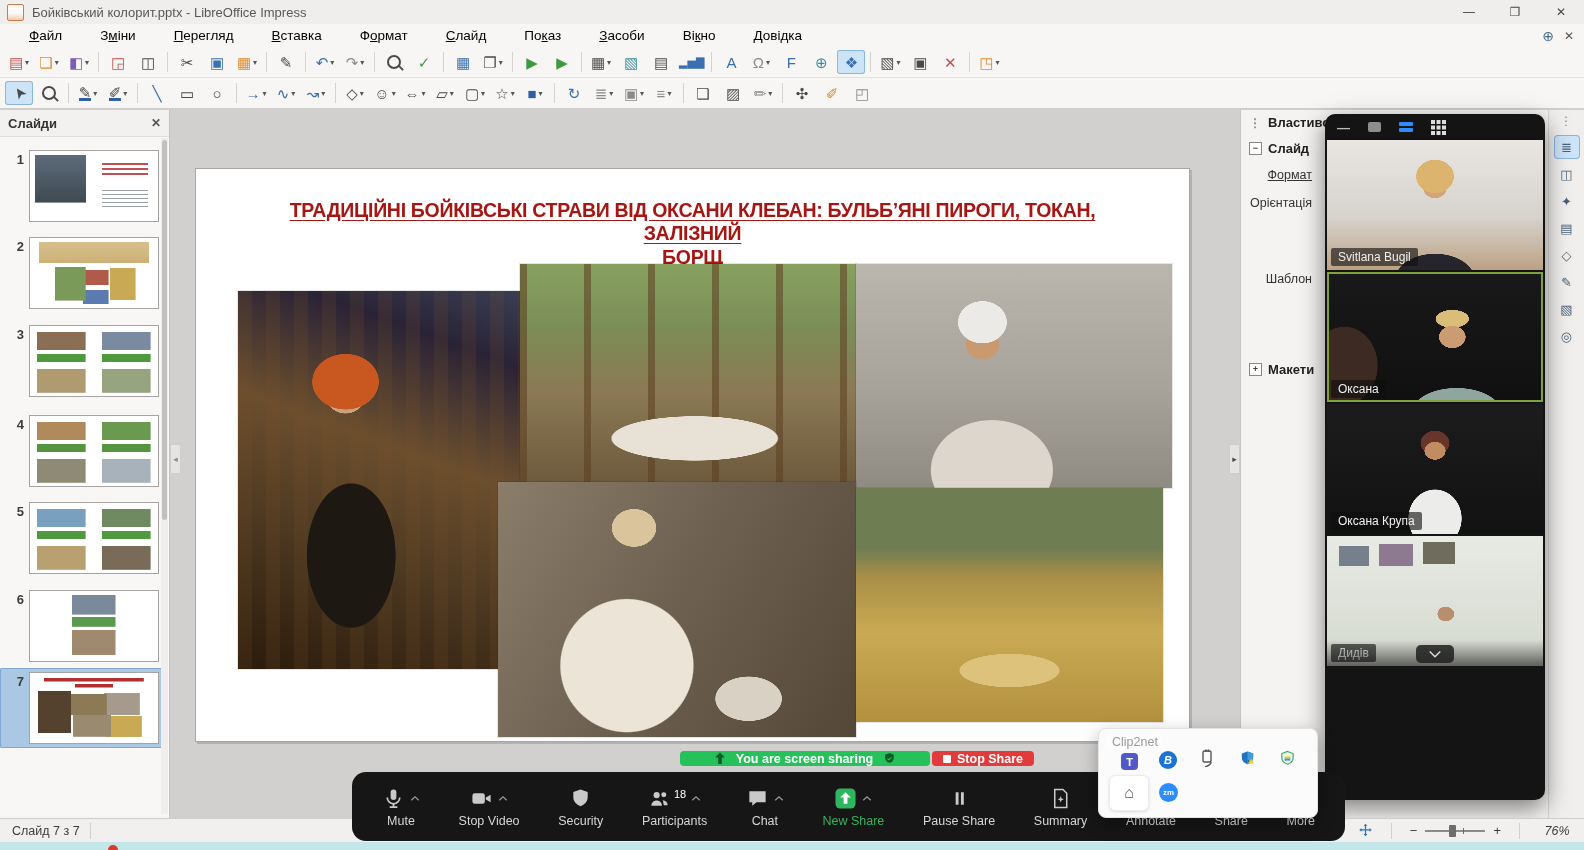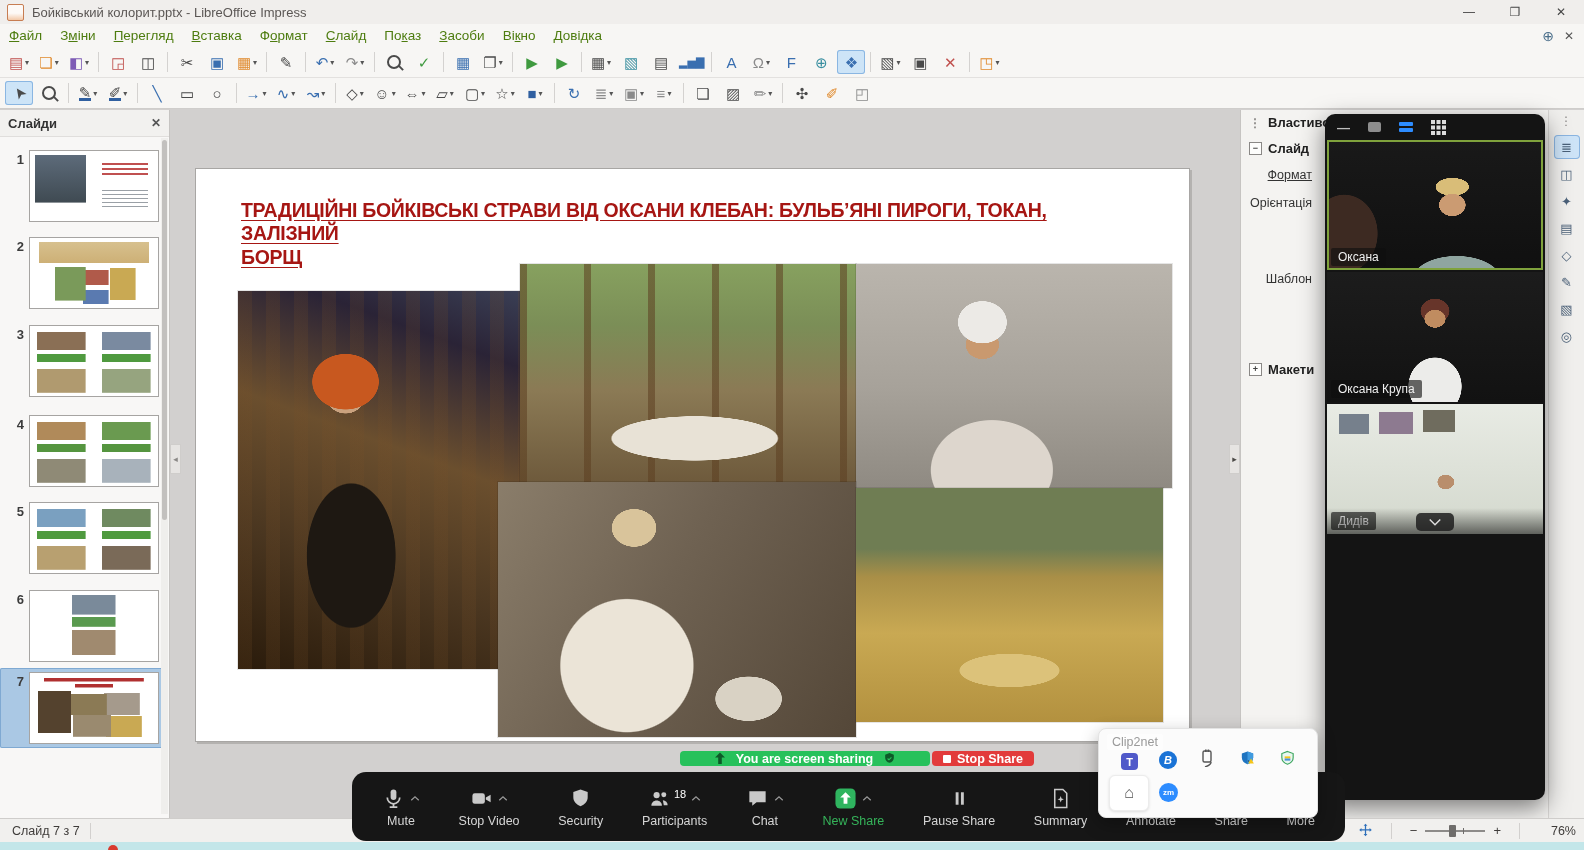--- a/index.html
+++ b/index.html
@@ -10,21 +10,21 @@
     display:flex;align-items:center;border-bottom:4px solid #404040;}
   .appicon{width:15px;height:15px;margin:0 8px 0 7px;border:1px solid #c77d52;border-radius:2px;
     background:linear-gradient(#fdf9f6 55%,#f3c9a8);}
   .titletext{color:#5a5654;font-size:13px;}
   .wincontrols{margin-left:auto;display:flex;}
   .winbtn{width:46px;height:23px;display:flex;align-items:center;justify-content:center;
     color:#444;font-size:12px;}
   
   .menubar{position:absolute;left:0;top:24px;width:1584px;height:23px;background:#f7f6f4;
     display:flex;align-items:center;border-bottom:1px solid #ebe9e7;}
-  .menu-item{padding:2px 9px;font-size:13.5px;color:#4d7c0f;}
+  .menu-item{padding:2px 9px;font-size:13.5px;color:#000000;margin-left:20px;}
   .menu-item u{text-decoration:underline;}
   .menubar-right{margin-left:auto;display:flex;align-items:center;gap:10px;padding-right:10px;}
   .globe{color:#4a6e8a;font-size:14px;}
   .menuclose{color:#555;font-size:12px;}
   
   .toolbar{position:absolute;left:0;width:1584px;background:#f7f6f4;display:flex;align-items:center;
     padding-left:4px;box-sizing:border-box;}
   #toolbar1{top:47px;height:31px;border-bottom:1px solid #e3e1df;}
   #toolbar2{top:78px;height:31px;border-bottom:1px solid #cfcdcb;}
   .tbtn{height:24px;min-width:24px;display:flex;align-items:center;justify-content:center;
@@ -97,21 +97,21 @@
     linear-gradient(#c9a953,#c9a953) 82% 88%/28% 30% no-repeat,#fff;}
   .pscroll{position:absolute;right:1px;top:28px;width:7px;height:676px;background:#efeeec;}
   .pthumb{position:absolute;left:1px;top:2px;width:5px;height:380px;background:#c2c0be;border-radius:3px;}
   .collapse-l{position:absolute;left:170px;top:444px;width:11px;height:30px;background:#e6e4e2;
     display:flex;align-items:center;justify-content:center;color:#8a8886;font-size:9px;border:1px solid #cfcdcb;box-sizing:border-box;}
   .collapse-r{position:absolute;left:1229px;top:444px;width:11px;height:30px;background:#e6e4e2;
     display:flex;align-items:center;justify-content:center;color:#4a4846;font-size:9px;border:1px solid #cfcdcb;box-sizing:border-box;}
   
   .slide{position:absolute;left:195px;top:168px;width:995px;height:574px;background:#fff;
     border:1px solid #a8a6a4;box-shadow:2px 2px 0 #b4b2b0;box-sizing:border-box;}
-  .slidetitle{position:absolute;left:45px;right:45px;top:30px;color:#a61613;
+  .slidetitle{position:absolute;left:45px;right:45px;top:30px;text-align:center;color:#a61613;
     font-weight:bold;font-size:19.5px;line-height:1.2;letter-spacing:-0.3px;
     text-decoration:underline;text-underline-offset:3px;}
   .ph{position:absolute;box-shadow:0 0 0 1px rgba(0,0,0,.10);}
   .ph1{left:42px;top:122px;width:283px;height:378px;background:
     radial-gradient(60px 50px at 38% 24%, #c8581f 0 55%, rgba(0,0,0,0) 56%),
     radial-gradient(34px 30px at 38% 28%, #caa27f 0 55%, rgba(0,0,0,0) 56%),
     radial-gradient(80px 130px at 40% 70%, #1e1812 0 55%, rgba(0,0,0,0) 56%),
     repeating-linear-gradient(90deg, rgba(120,80,40,.18) 0 14px, rgba(0,0,0,0) 14px 28px),
     linear-gradient(200deg,#3a3f55 0%,#2a2336 16%,#6b4f2e 42%,#4a3620 70%,#2a1b0b 100%);}
   .ph2{left:324px;top:95px;width:336px;height:218px;background:
@@ -225,21 +225,21 @@
     font-size:8px;font-weight:bold;}
   
   .statusbar{position:absolute;left:0;top:818px;width:1584px;height:24px;background:#f1f0ee;
     border-top:1px solid #cfcdcb;display:flex;align-items:center;font-size:12.5px;color:#3f3c3a;box-sizing:border-box;}
   .sb-left{padding-left:12px;}
   .sb-sep{width:1px;height:16px;background:#d2d0ce;margin:0 10px;}
   .sb-right{margin-left:auto;display:flex;align-items:center;gap:8px;padding-right:8px;}
   .strack{position:relative;width:60px;height:2px;background:#8d8b89;}
   .shandle{position:absolute;left:24px;top:-5px;width:7px;height:12px;background:#6f6d6b;border-radius:1px;}
   .snotch{position:absolute;left:38px;top:-2px;width:1px;height:6px;background:#6f6d6b;}
-  .szoom{width:38px;text-align:right;}
+  .szoom{width:38px;text-align:center;font-style:italic;}
   .minus,.plus{font-size:13px;color:#3f3c3a;}
   .taskstrip{position:absolute;left:0;top:842px;width:1584px;height:8px;background:#c3e6e9;}
   .reddot{position:absolute;left:108px;top:845px;width:10px;height:10px;border-radius:50%;background:#d83b2f;}
   svg{display:block;}
 </style>
 </head>
 <body>
 
 <div id="screen">
 
@@ -596,20 +596,25 @@
               <rect x="5.5" y="5.5" width="4" height="4"></rect>
               <rect x="11" y="5.5" width="4" height="4"></rect>
               <rect x="0" y="11" width="4" height="4"></rect>
               <rect x="5.5" y="11" width="4" height="4"></rect>
               <rect x="11" y="11" width="4" height="4"></rect>
             </g>
           </svg>
       </span>
     </div>
     <div id="ztiles">
+        <div class="ztile zt1">
+          <div class="zname">
+            <span>Svitlana Bugil</span>
+          </div>
+        </div>
         <div class="ztile zt2 active">
           <div class="zname">
             <span>Оксана</span>
           </div>
         </div>
         <div class="ztile zt3">
           <div class="zname">
             <span>Оксана Крупа</span>
           </div>
         </div>

